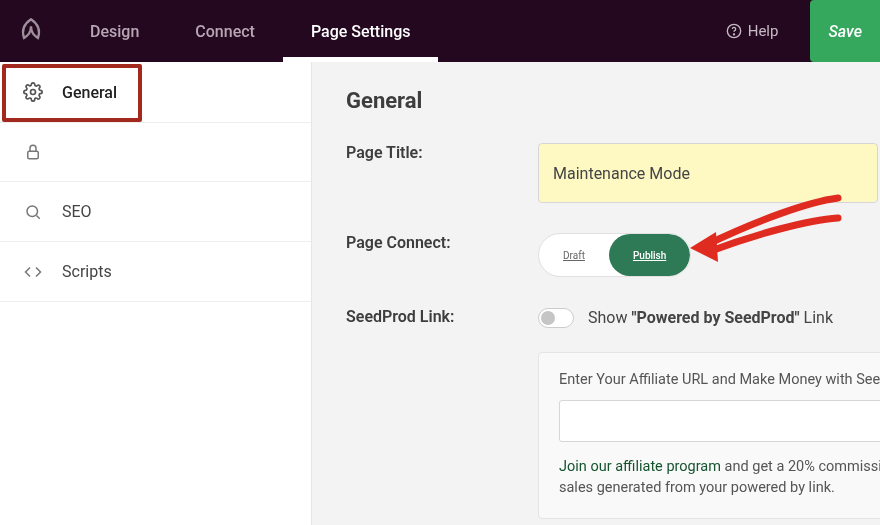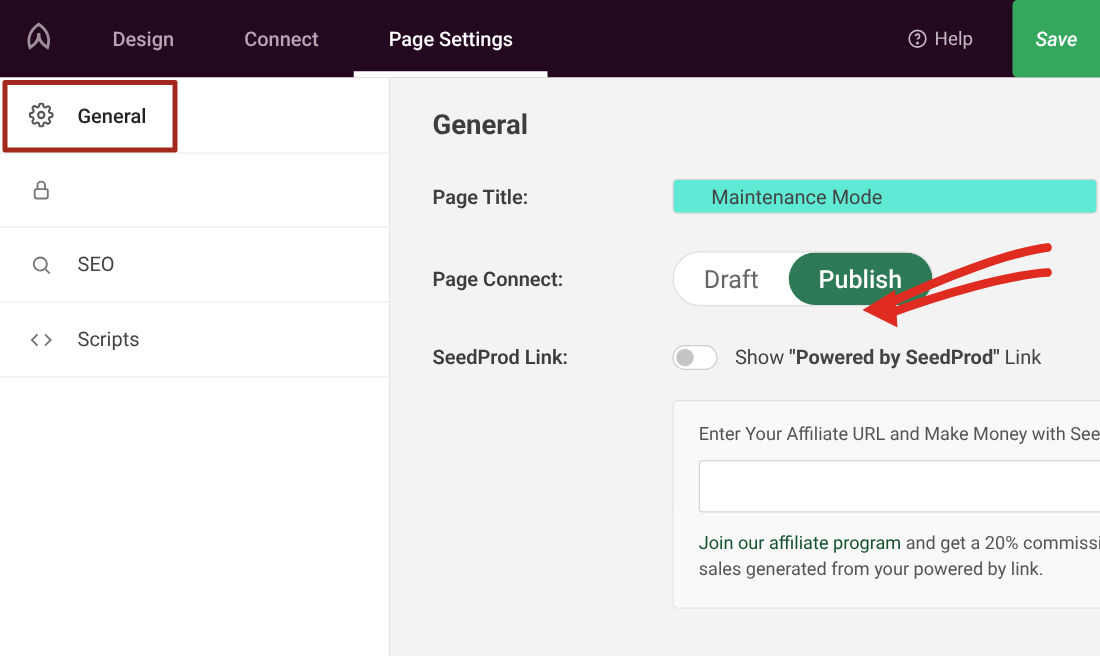--- a/index.html
+++ b/index.html
@@ -20,28 +20,28 @@
   .content { display:flex; height: calc(525px - 62px); }
   .sidebar { width: 312px; background:#fff; border-right:1px solid #e6e6e6; }
   .side-item { display:flex; align-items:center; gap:18px; padding: 20px 22px; font-size:16px; color:#444; border-bottom:1px solid #eee; cursor:pointer; }
   .side-item.active { color:#222; font-weight:500; }
   .side-item .icon { width:22px; display:flex; align-items:center; justify-content:center; color:#6b6b6b; }
   .active-highlight { position:absolute; border:4px solid #a3281e; border-radius:2px; }
 
   .main { flex:1; padding: 26px 0 0 34px; background:#f3f3f3; overflow:hidden; position:relative; }
   .main h2 { font-size:22px; font-weight:700; color:#3d3d3d; margin-bottom: 30px; }
 
-  .row { display:flex; align-items:center; margin-bottom: 30px; }
+  .row { display:flex; margin-bottom: 30px; }
   .row-label { width: 192px; font-size:16px; font-weight:600; color:#3d3d3d; }
   .row-control { flex:1; }
 
-  .text-input { width: 340px; max-width:100%; height: 28px; border:1px solid #d6d6d6; border-radius:4px; padding: 0 30px; font-size:16px; color:#444; background:#5eead4; }
+  .text-input { width: 340px; max-width:100%; height: 60px; border:1px solid #d6d6d6; border-radius:4px; padding: 0 14px; font-size:16px; color:#444; background:#fef9c3; }
 
   .toggle-wrap { display:inline-flex; border:1px solid #e0e0e0; border-radius: 999px; background:#fff; height:44px; overflow:hidden; }
-  .toggle-opt { padding: 0 24px; display:flex; align-items:center; font-size:20px; color:#666; cursor:pointer; border:none; background:transparent; }
+  .toggle-opt { padding: 0 24px; display:flex; align-items:center; font-size:10px; color:#666; cursor:pointer; border:none; background:transparent;text-decoration:underline; }
   .toggle-opt.on { background:#2e7a56; color:#fff; border-radius:999px; font-weight:500; }
 
   .switch { width:36px; height:20px; background:#fff; border:1px solid #ccc; border-radius:999px; position:relative; display:inline-block; vertical-align:middle; margin-right:10px; cursor:pointer; }
   .switch::after { content:""; position:absolute; width:14px; height:14px; background:#c5c5c5; border-radius:50%; top:2px; left:2px; }
   .switch-label { font-size:16px; color:#444; vertical-align:middle; }
 
   .aff-box { margin-left:192px; background:#f9f9f9; border:1px solid #e4e4e4; border-radius:4px; padding: 18px 20px 20px; width: 410px; position:relative; }
   .aff-box .aff-title { font-size:14.5px; color:#555; margin-bottom:12px; }
   .aff-input { width:100%; height:42px; border:1px solid #d6d6d6; border-radius:3px; background:#fff; margin-bottom:14px; }
   .aff-foot { font-size:14.5px; color:#555; line-height:1.45; }

